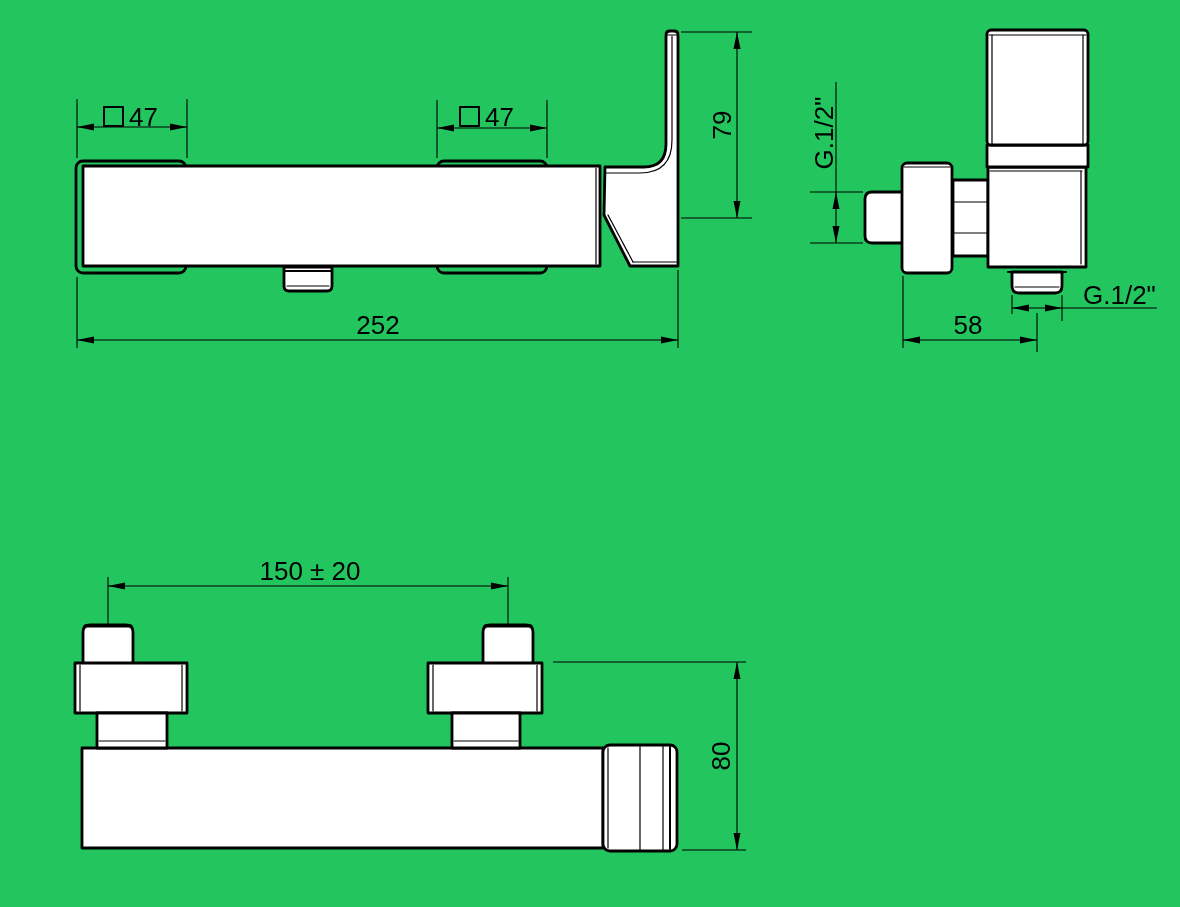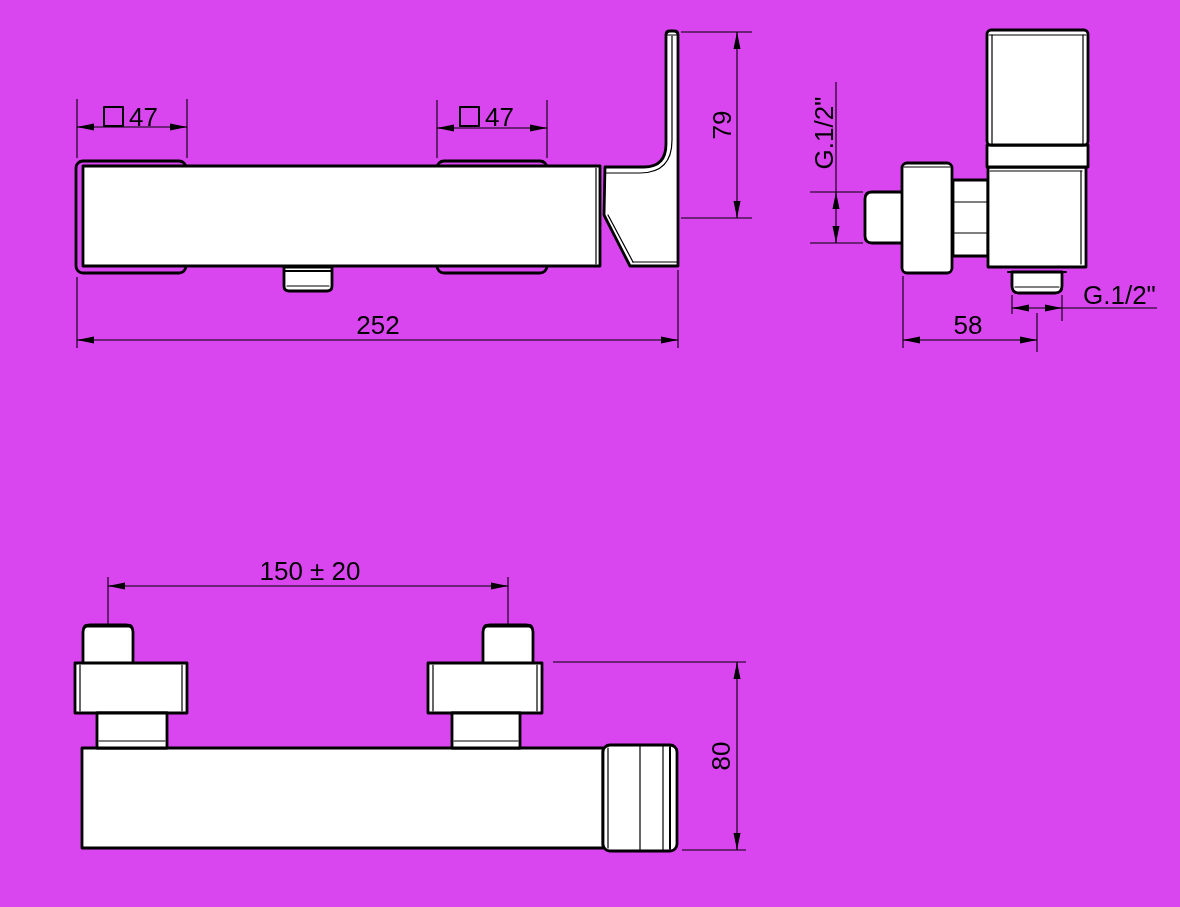--- a/index.html
+++ b/index.html
@@ -1,16 +1,16 @@
 <!DOCTYPE html>
 <html><head>
 <meta charset="utf-8">
 <style>
   html,body{margin:0;padding:0;background:#ffffff;}
-  #canvas{position:relative;width:1180px;height:907px;background:#d946ef;overflow:hidden;}
+  #canvas{position:relative;width:1180px;height:907px;background:#22c55e;overflow:hidden;}
   svg{display:block;}
   svg .b{fill:none;stroke:#000;stroke-width:2.8;stroke-linejoin:round;stroke-linecap:round;}
   svg .m{fill:none;stroke:#000;stroke-width:2;stroke-linejoin:round;stroke-linecap:round;}
   svg .t{fill:none;stroke:#000;stroke-width:1.2;stroke-linejoin:round;stroke-linecap:round;}
   svg .d{fill:none;stroke:#000;stroke-width:1.1;stroke-linecap:butt;}
   svg .wf{fill:#ffffff;stroke:#000;stroke-width:2.8;stroke-linejoin:round;}
   svg .arr{fill:#000;stroke:none;}
   svg text{font-family:"Liberation Sans","DejaVu Sans",sans-serif;font-size:26px;fill:#000;}
 </style>
 </head>

